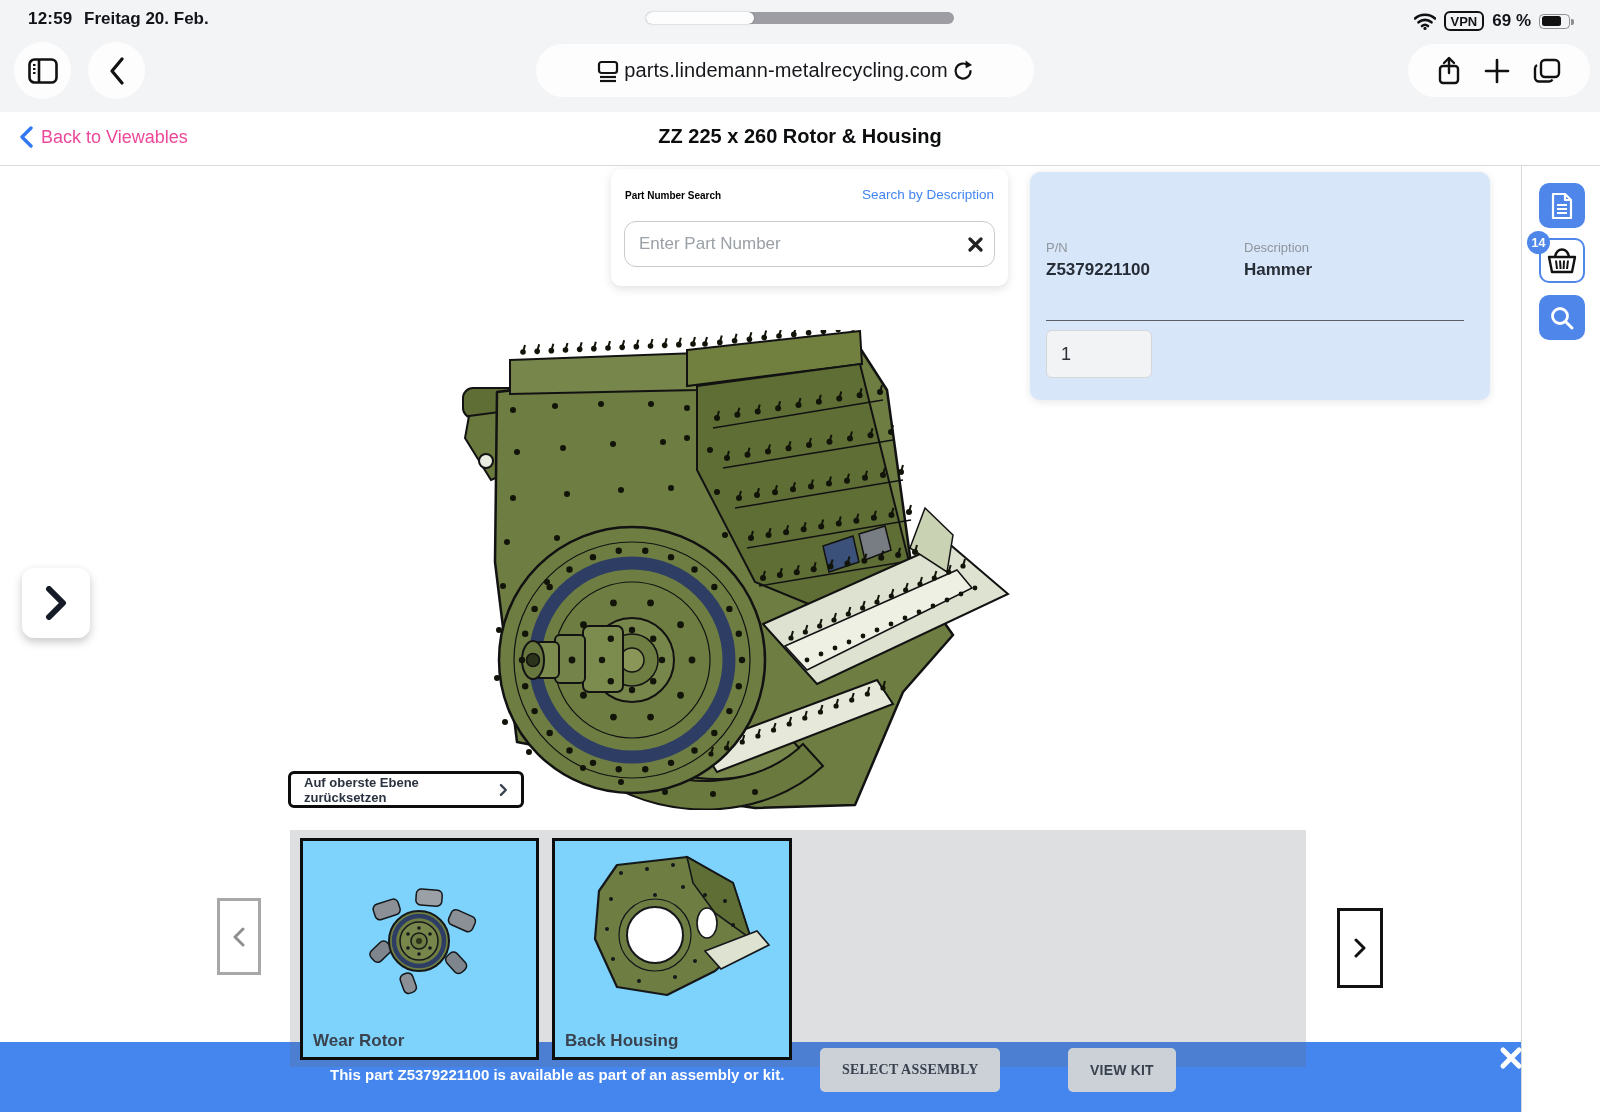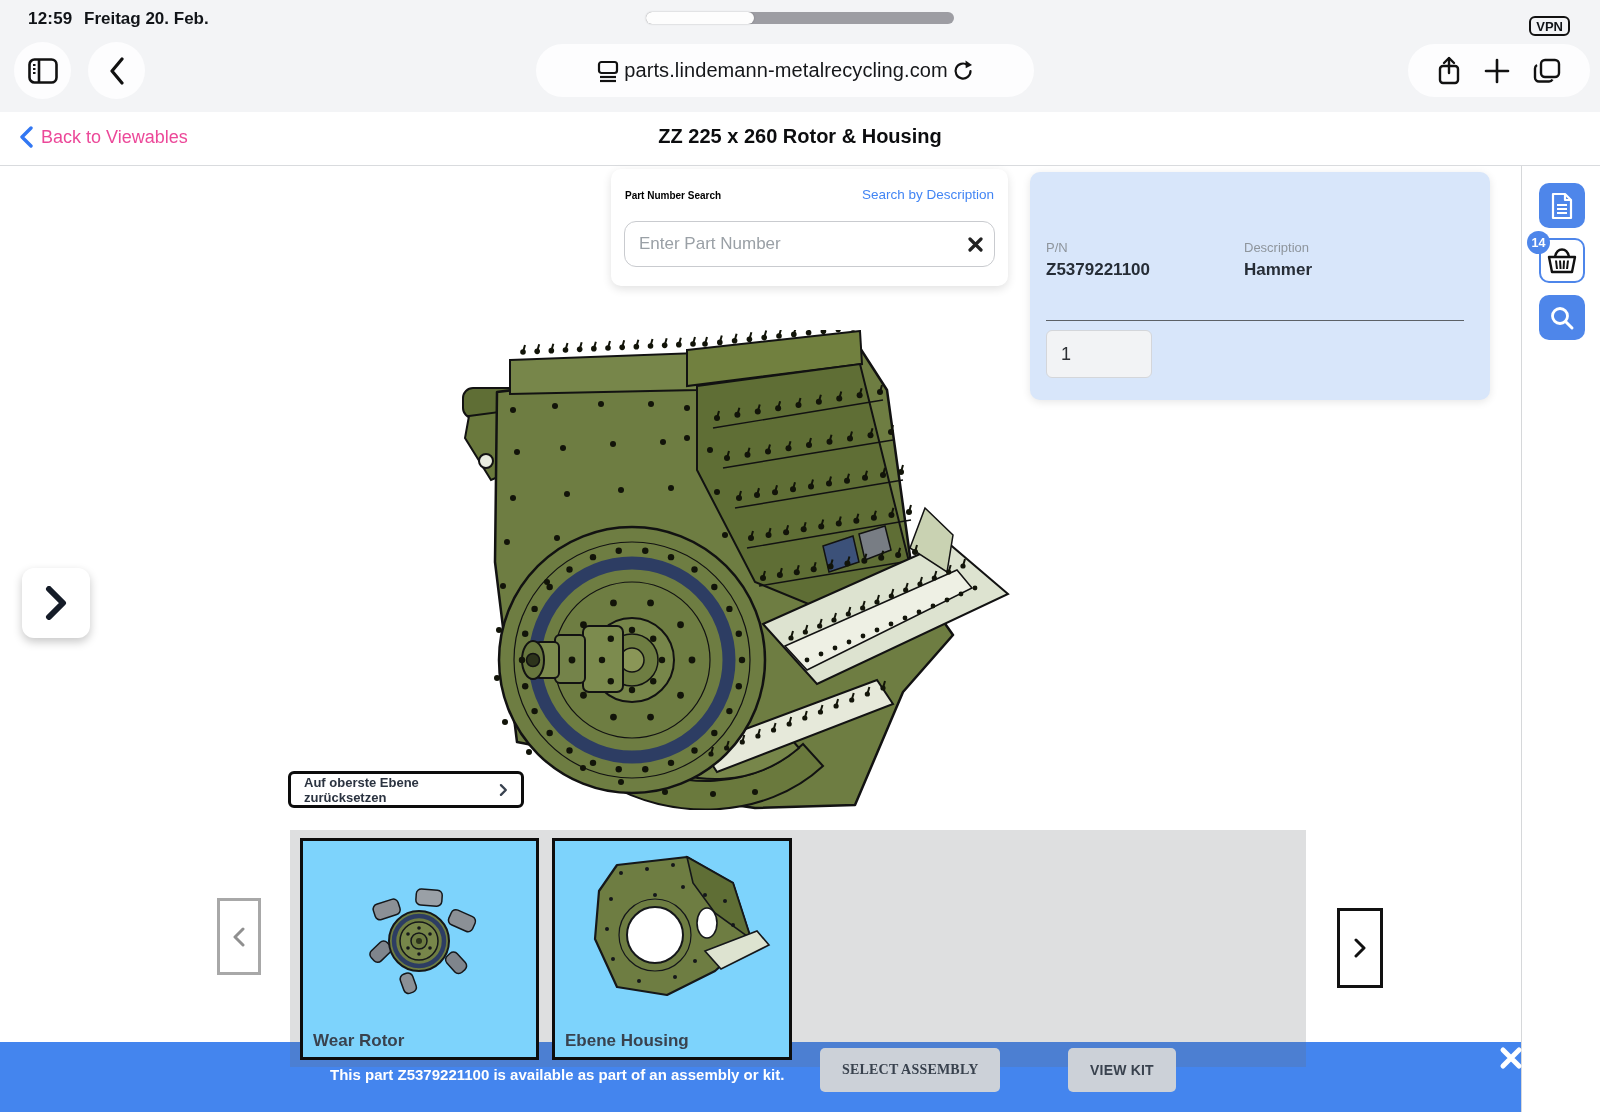--- a/index.html
+++ b/index.html
@@ -8,21 +8,21 @@
     font-family:"Liberation Sans", sans-serif;
     background:#ffffff; color:#111418; position:relative; overflow:hidden;
   }
   
   .chrome { position:absolute; left:0; top:0; width:1600px; height:112px; background:#f3f4f6; }
   .statusbar { position:absolute; left:0; top:0; width:1592px; height:40px; }
   .time { position:absolute; left:28px; top:9px; font-size:17px; font-weight:700; letter-spacing:.2px; }
   .date { position:absolute; left:84px; top:9px; font-size:17px; font-weight:600; }
   .scroll-indicator { position:absolute; left:646px; top:12px; width:308px; height:12px; border-radius:6px; background:#9d9da3; }
   .scroll-indicator .handle { position:absolute; left:0; top:0; width:108px; height:12px; border-radius:6px; background:#fdfdfd; box-shadow:0 0 2px rgba(0,0,0,.25); }
-  .status-right { position:absolute; right:22px; top:8px; height:26px; display:flex; align-items:center; gap:8px;flex-direction:column; }
+  .status-right { position:absolute; right:22px; top:8px; height:26px; display:flex; align-items:center; gap:8px; }
   .vpn-pill { border:2px solid #111; border-radius:6px; font-size:13px; font-weight:700; padding:1px 5px 0; height:20px; display:flex; align-items:center; }
   .batt-pct { font-size:17px; font-weight:600; }
   .battery { position:relative; width:31px; height:15px; border:1.5px solid rgba(60,60,67,.55); border-radius:4.5px; }
   .battery .fill { position:absolute; left:1.5px; top:1.5px; bottom:1.5px; width:66%; background:#111; border-radius:2.5px; }
   .battery .nub { position:absolute; right:-4.5px; top:4px; width:3px; height:6px; background:rgba(60,60,67,.55); border-radius:0 2px 2px 0; }
   .toolbar { position:absolute; left:0; top:40px; width:1600px; height:72px; }
   .circle-btn { position:absolute; width:57px; height:57px; border-radius:50%; background:#fdfdfe; display:flex; align-items:center; justify-content:center; }
   .pill { position:absolute; background:#fdfdfe; border-radius:28px; display:flex; align-items:center; }
   .url-pill { left:536px; top:4px; width:498px; height:53px; justify-content:center; gap:4px; }
   .url-text { font-size:20px; color:#15171a; letter-spacing:.1px; }
@@ -613,21 +613,21 @@
       <circle cx="52" cy="86" r="2"></circle>
         <circle cx="58" cy="116" r="2"></circle>
         <circle cx="84" cy="138" r="2"></circle>
       <circle cx="120" cy="134" r="2"></circle>
         <circle cx="140" cy="118" r="2"></circle>
         <circle cx="170" cy="58" r="2"></circle>
       <circle cx="178" cy="82" r="2"></circle>
         <circle cx="100" cy="52" r="2"></circle>
     </g>
   </svg>
-  <span class="thumb-label">Ebene Housing</span>
+  <span class="thumb-label">Back Housing</span>
 </div>
 
 <span class="bar-msg">This part Z5379221100 is available as part of an assembly or kit.</span>
 <button class="bar-btn btn-assembly">SELECT ASSEMBLY</button>
 <button class="bar-btn btn-viewkit">VIEW KIT</button>
 <svg class="bar-close" viewBox="0 0 26 26">
   <g>
     <path d="M5 5 L21 21 M21 5 L5 21" stroke="#fff" stroke-width="5" stroke-linecap="round"></path>
   </g>
 </svg>

